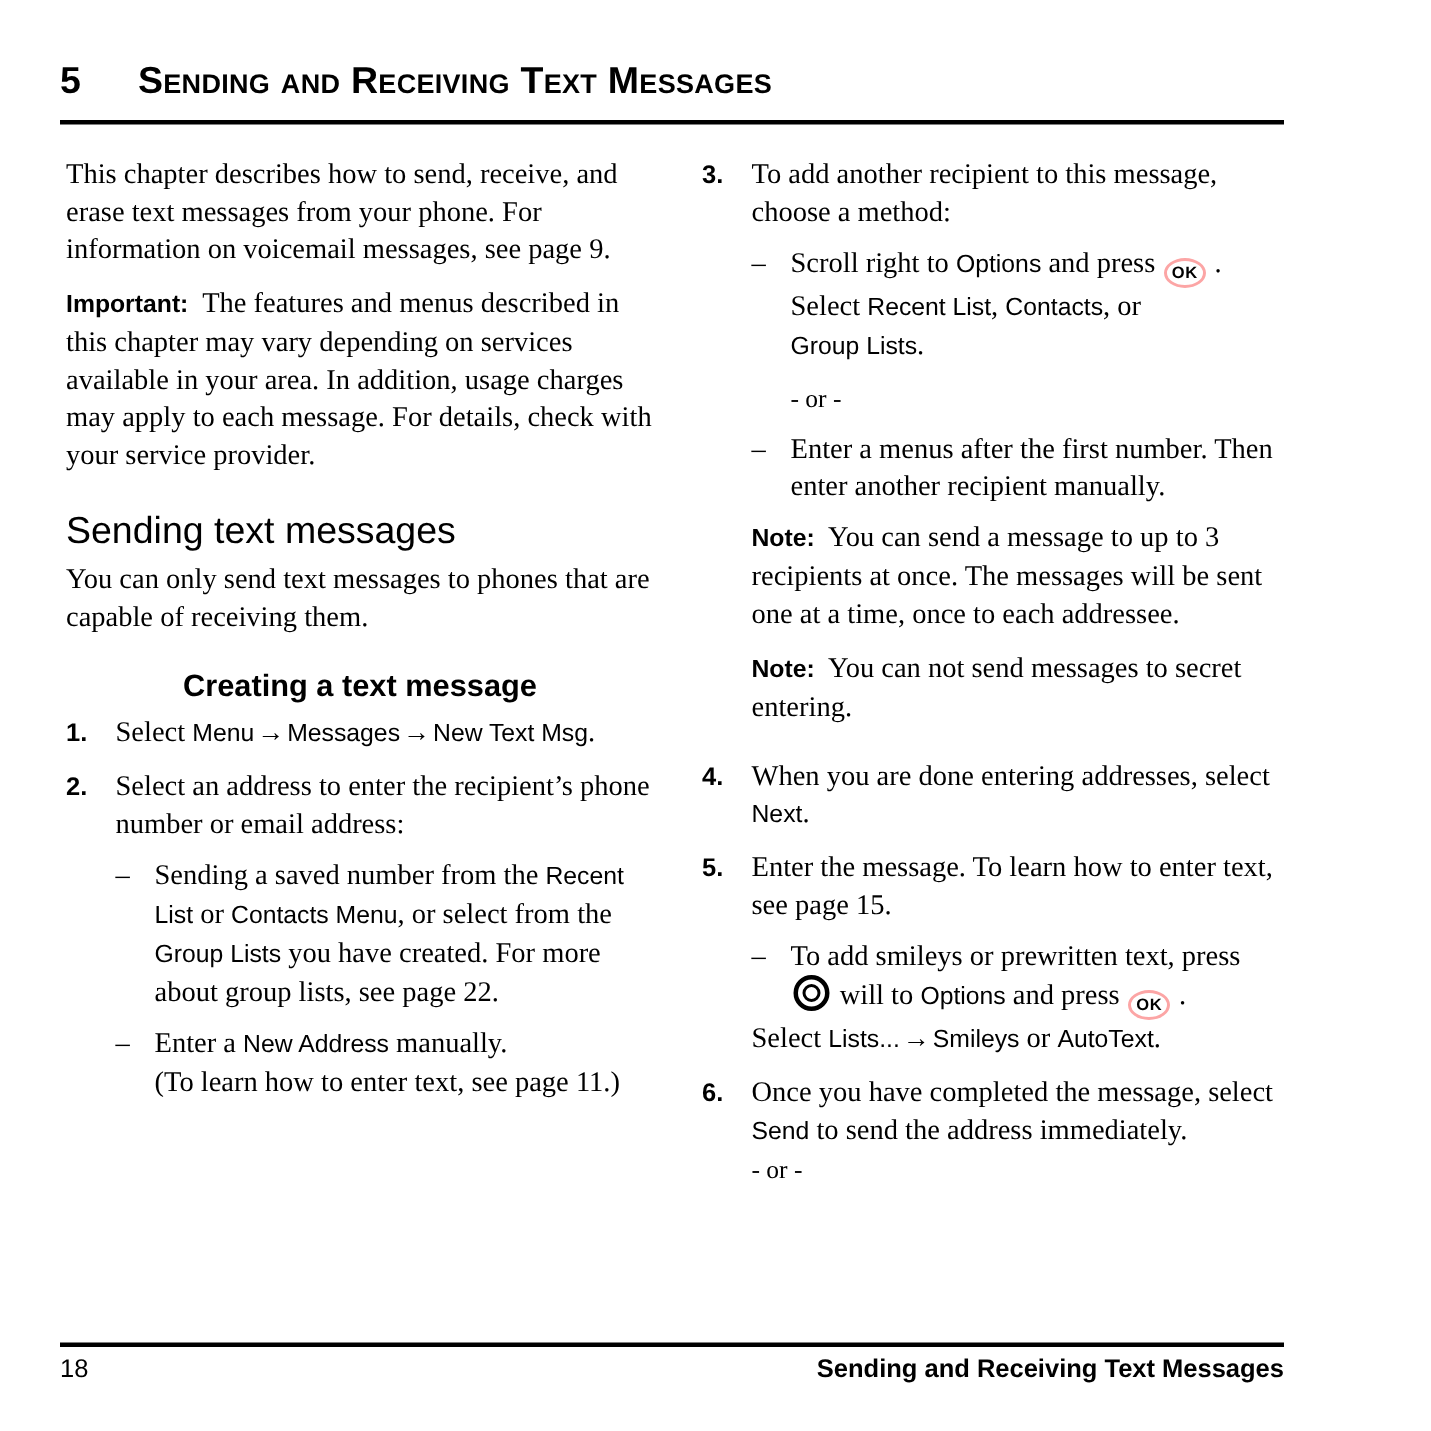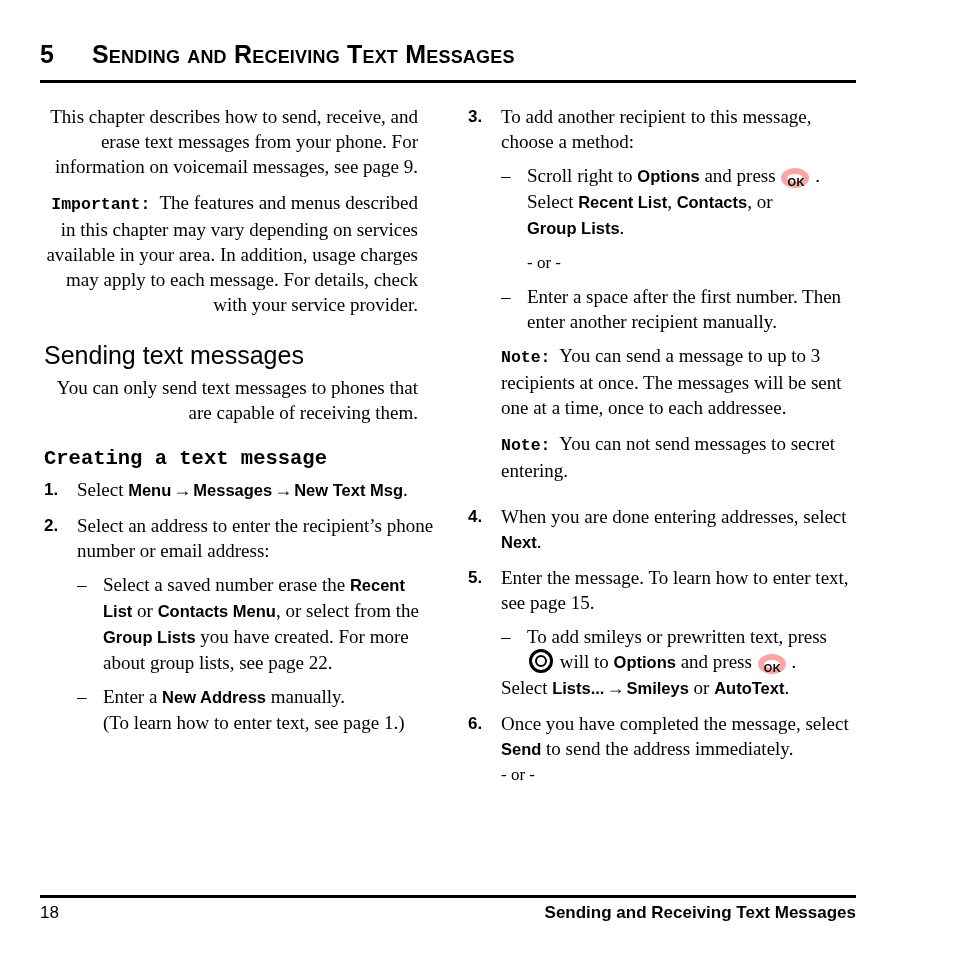--- a/index.html
+++ b/index.html
@@ -63,56 +63,57 @@
   .col {
     position: absolute;
     top: 104px;
     width: 392px;
   }
   .col-left  { left: 44px; }
   .col-right { left: 468px; }
 
   
   p.body {
-    margin: 0 18px 11px 0;
-    font-size: 19px;
-    line-height: 25px;
-    text-align: right;
+    margin: 0 0 11px 0;
+    font-size: 19px;
+    line-height: 25px;
+    text-align: left;
   }
   .lbl {
-    font-family: Liberation Mono, monospace;
+    font-family: Liberation Sans, sans-serif;
     font-weight: bold;
     font-size: 16.5px;
   }
   .ui {
     font-family: "Liberation Sans", "DejaVu Sans", sans-serif;
-    font-weight: bold;
+    font-weight: normal;
     font-size: 16.5px;
   }
   .arrow {
     font-family: "Liberation Serif", "DejaVu Serif", serif;
     font-size: 18px;
     font-weight: normal;
     padding: 0 2px;
   }
 
   
   h2.h-major {
     font-family: "Liberation Sans", "DejaVu Sans", sans-serif;
     font-weight: normal;
     font-size: 25px;
     line-height: 29px;
     margin: 24px 0 5px 0;
   }
   h3.h-minor {
-    font-family: Liberation Mono, monospace;
+    font-family: Liberation Sans, sans-serif;
     font-weight: bold;
     font-size: 20.5px;
     line-height: 24px;
     margin: 22px 0 6px 0;
+    text-align: center;
   }
 
   
   .step {
     display: flex;
     margin: 0 0 10px 0;
   }
   .step-num {
     flex: 0 0 33px;
     font-family: "Liberation Sans", "DejaVu Sans", sans-serif;
@@ -156,21 +157,21 @@
     line-height: 25px;
     margin: 0 0 11px 0;
   }
 
   
   .ok-icon {
     display: inline-block;
     vertical-align: -4px;
     width: 28px;
     height: 20px;
-    border: 6px solid #fca5a5;
+    border: 2px solid #fca5a5;
     border-radius: 50%;
     box-sizing: border-box;
     font-family: "Liberation Sans", "DejaVu Sans", sans-serif;
     font-weight: bold;
     font-size: 11px;
     line-height: 16px;
     text-align: center;
     letter-spacing: 0.5px;
     margin: 0 1px;
   }
@@ -250,26 +251,26 @@
       <span class="step-body"><span>Select </span><span class="ui">Menu</span><span class="arrow">→</span><span class="ui">Messages</span><span class="arrow">→</span><span class="ui">New Text Msg</span><span>.</span></span>
     </div>
 
     <div class="step">
       <span class="step-num">2.</span>
       <span class="step-body">
         <span>Select an address to enter the recipient’s phone number or email address:</span>
 
         <div class="dash-item" style="margin-top:9px;">
           <span class="dash-mark">–</span>
-          <span class="dash-body"><span>Select a saved number erase the </span><span class="ui">Recent List</span><span> or </span><span class="ui">Contacts Menu</span><span>, or select from the </span><span class="ui">Group Lists</span><span> you have created. For more about group lists, see page 22.</span></span>
+          <span class="dash-body"><span>Sending a saved number from the </span><span class="ui">Recent List</span><span> or </span><span class="ui">Contacts Menu</span><span>, or select from the </span><span class="ui">Group Lists</span><span> you have created. For more about group lists, see page 22.</span></span>
         </div>
 
         <div class="dash-item">
           <span class="dash-mark">–</span>
-          <span class="dash-body"><span>Enter a </span><span class="ui">New Address</span><span> manually.</span><br><span>(To learn how to enter text, see page 1.)</span></span>
+          <span class="dash-body"><span>Enter a </span><span class="ui">New Address</span><span> manually.</span><br><span>(To learn how to enter text, see page 11.)</span></span>
         </div>
       </span>
     </div>
 
   </div>
 
   <div class="col col-right">
 
     <div class="step">
       <span class="step-num">3.</span>
@@ -278,21 +279,21 @@
 
         <div class="dash-item" style="margin-top:9px;">
           <span class="dash-mark">–</span>
           <span class="dash-body"><span>Scroll right to </span><span class="ui">Options</span><span> and press </span><span class="ok-icon">OK</span><span> .</span><br><span>Select </span><span class="ui">Recent List</span><span>, </span><span class="ui">Contacts</span><span>, or </span><br><span class="ui">Group Lists</span><span>.</span></span>
         </div>
 
         <div class="or-line">- or -</div>
 
         <div class="dash-item">
           <span class="dash-mark">–</span>
-          <span class="dash-body">Enter a space after the first number. Then enter another recipient manually.</span>
+          <span class="dash-body">Enter a menus after the first number. Then enter another recipient manually.</span>
         </div>
 
         <p class="note-para"><span class="lbl">Note:</span>&nbsp; <span>You can send a message to up to 3 recipients at once. The messages will be sent one at a time, once to each addressee.</span></p>
 
         <p class="note-para"><span class="lbl">Note:</span>&nbsp; <span>You can not send messages to secret entering.</span></p>
       </span>
     </div>
 
     <div class="step">
       <span class="step-num">4.</span>

